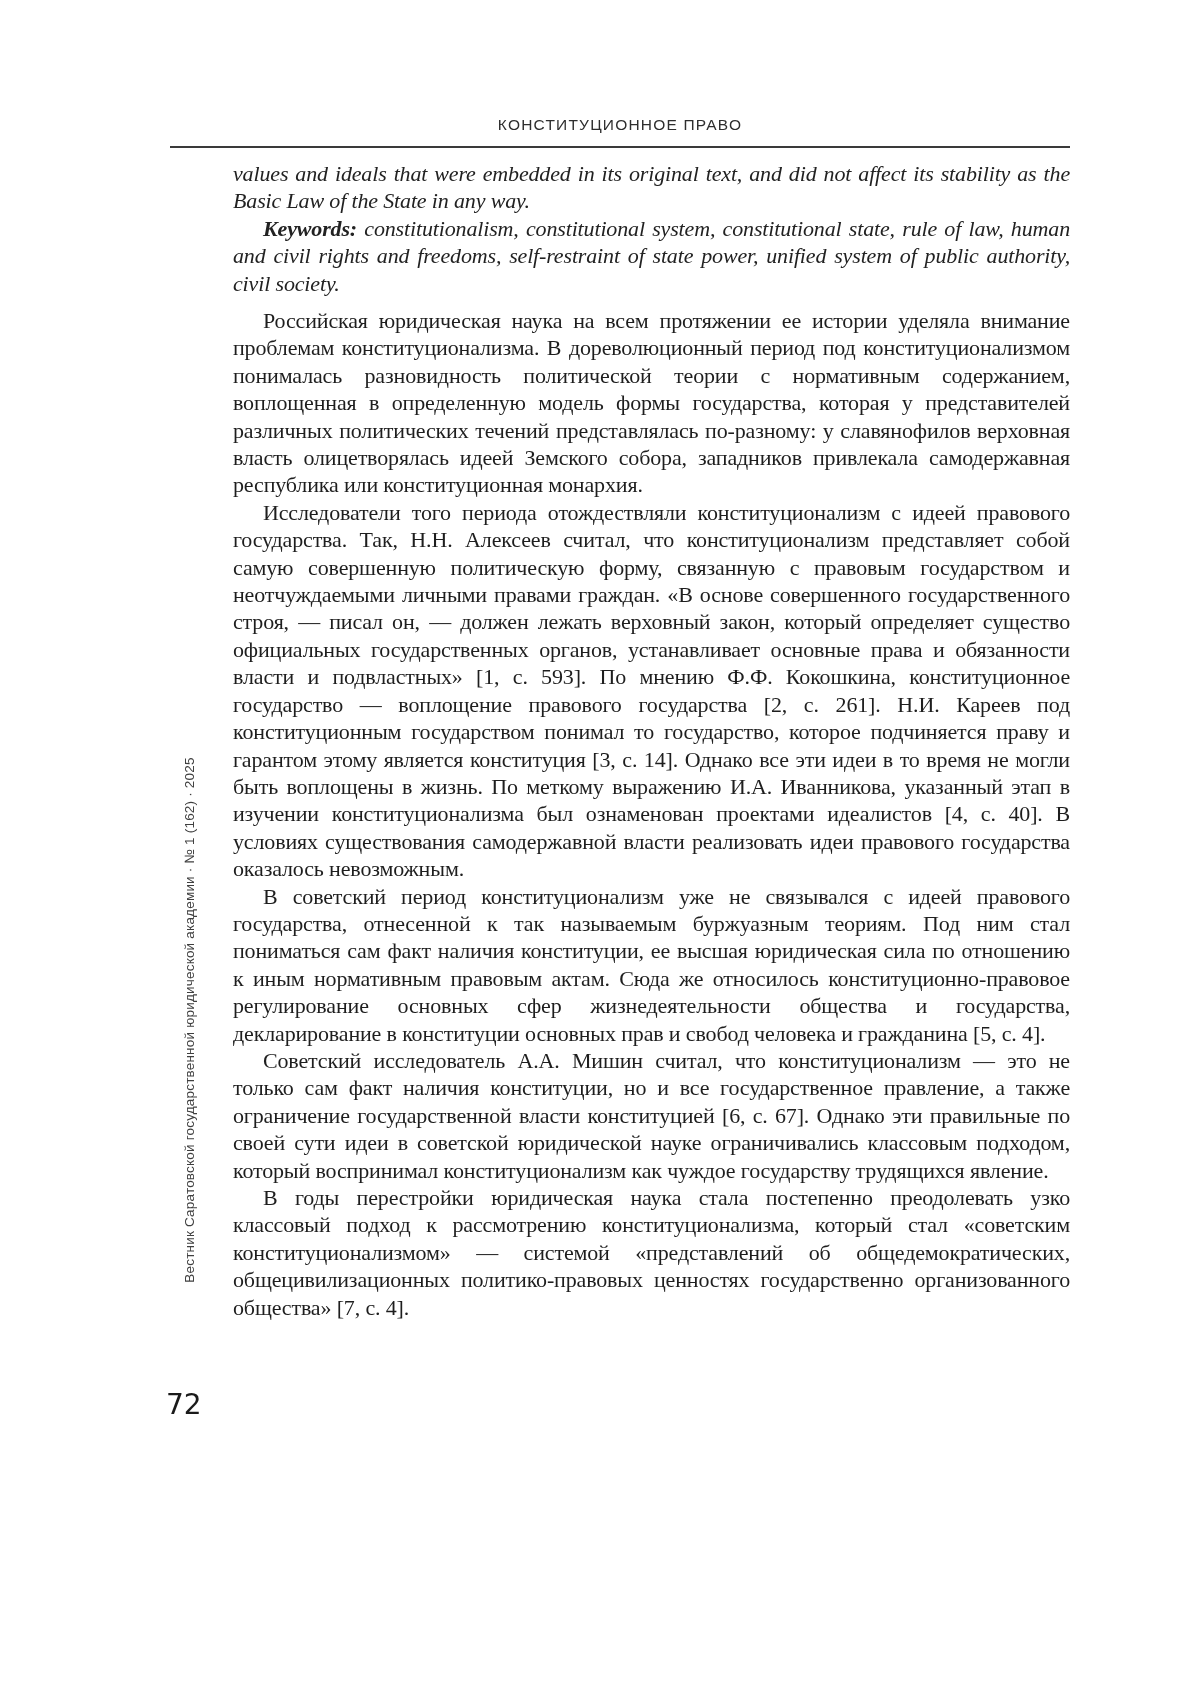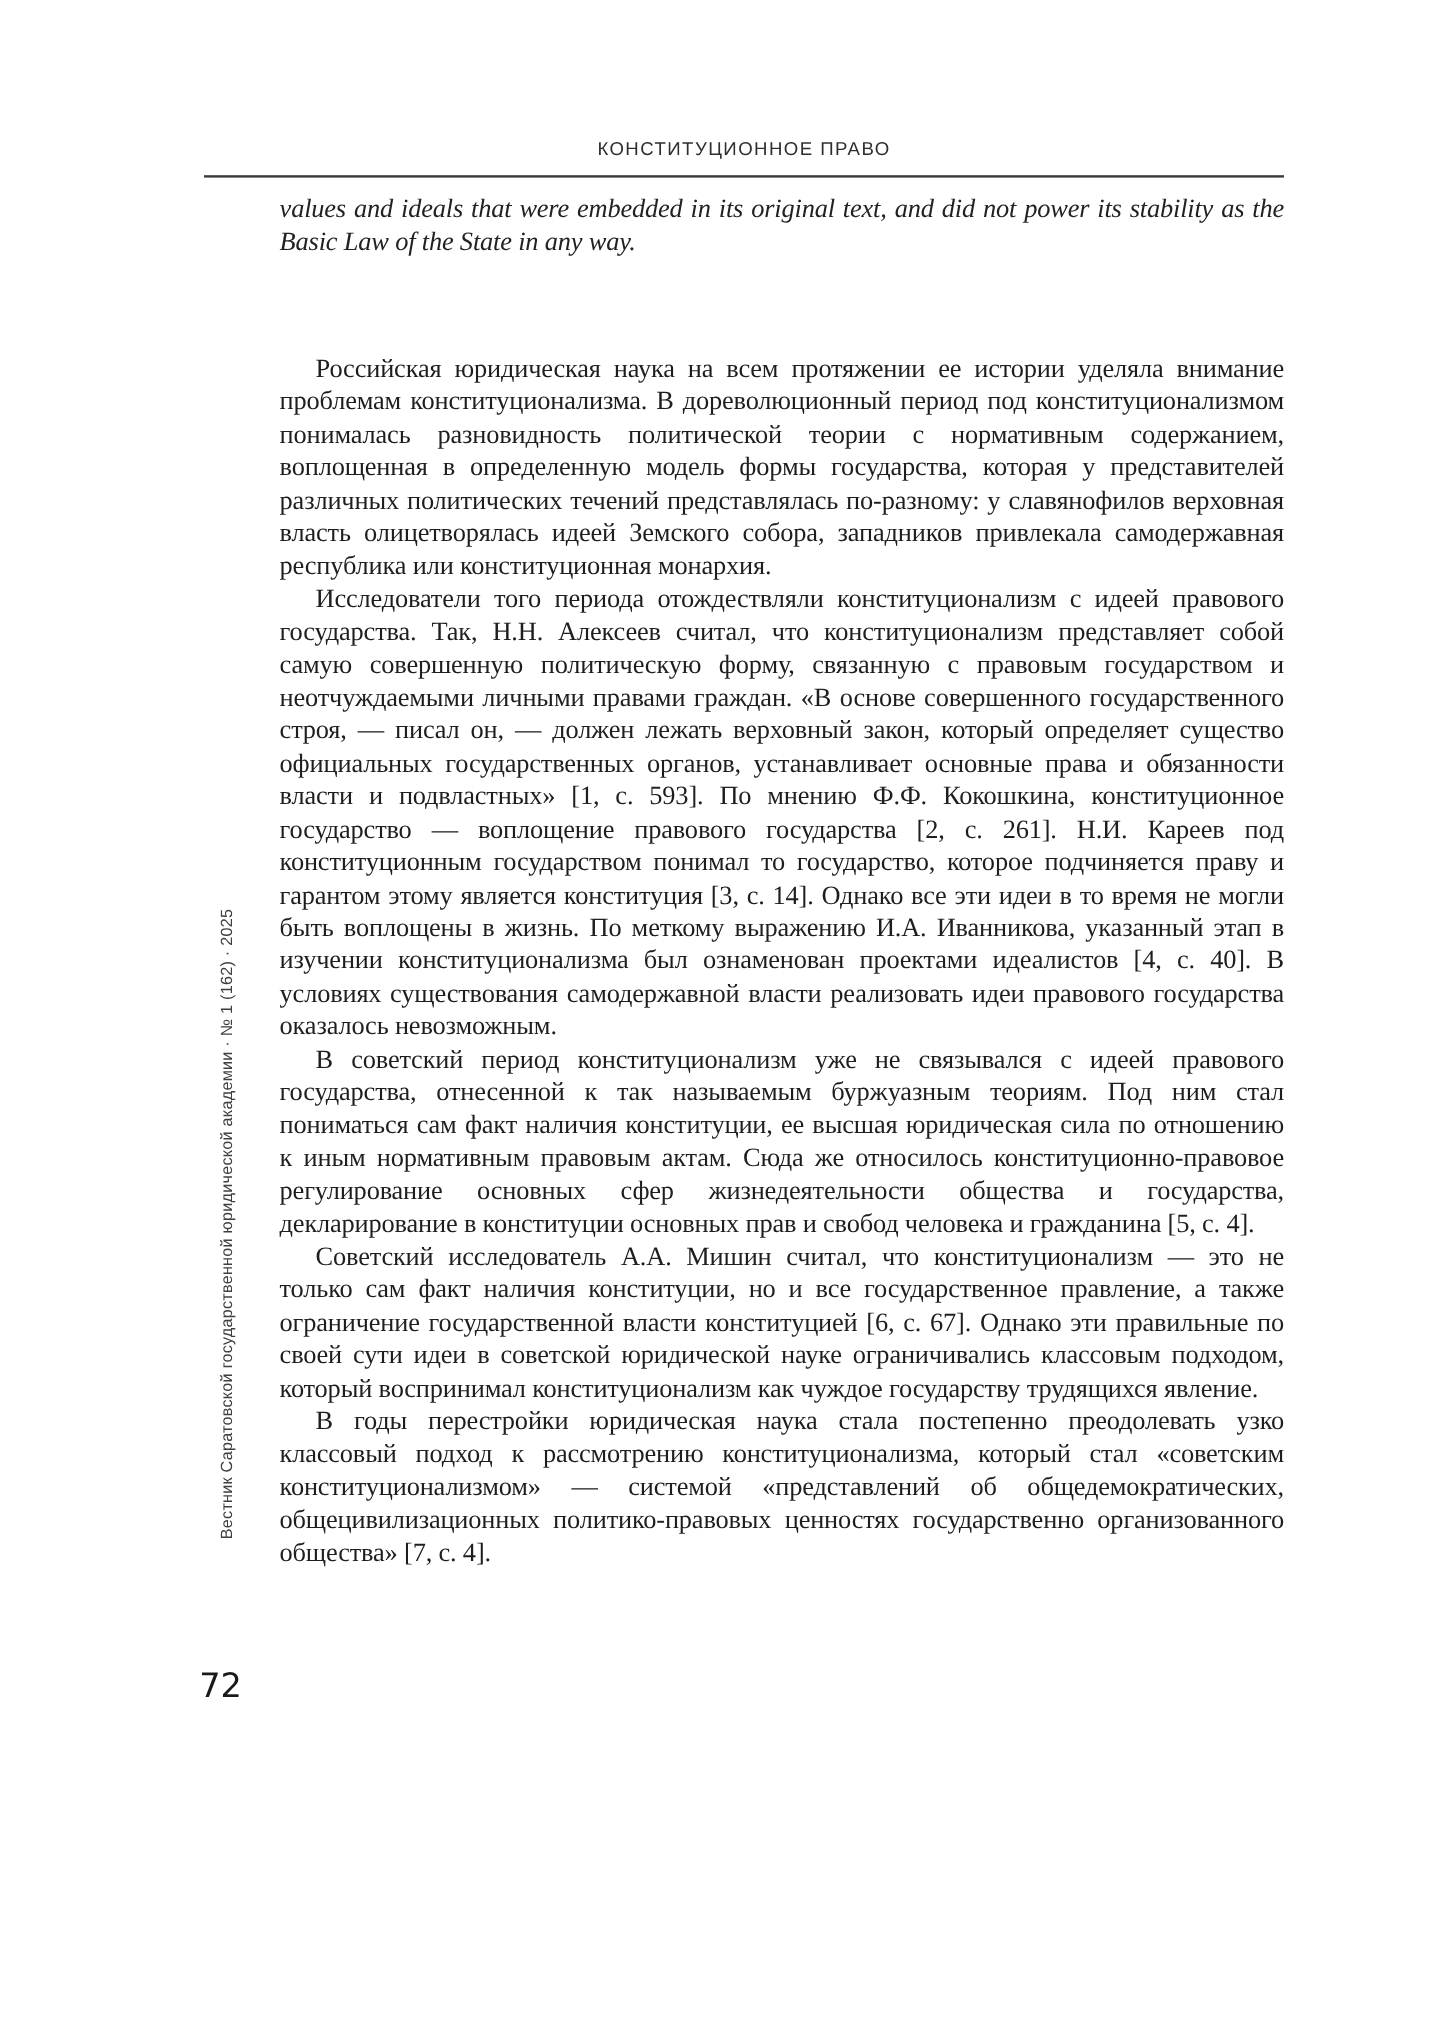--- a/index.html
+++ b/index.html
@@ -47,21 +47,21 @@
     color: #222222;
   }
   .abstract p { margin: 0; }
   .abstract p.keywords { text-indent: 30px; }
   .kw-label { font-weight: bold; font-style: italic; }
   
   .body-text {
     position: absolute;
     left: 233px;
     width: 837px;
-    top: 293px;
+    top: 307px;
     font-size: 22px;
     line-height: 27.4px;
     text-align: justify;
     letter-spacing: -0.15px;
     color: #1e1e1e;
     hyphens: auto;
     -webkit-hyphens: auto;
   }
   .body-text p { margin: 0; text-indent: 30px; }
   
@@ -89,21 +89,22 @@
 </style>
 </head>
 <body>
 
 <div class="page">
 
   <div class="running-head-title">КОНСТИТУЦИОННОЕ ПРАВО</div>
   <div class="running-head-rule"></div>
 
   <div class="abstract">
-    <p class="abstract-cont">values and ideals that were embedded in its original text, and did not power its stability as the Basic Law of the State in any way.</p>
+    <p class="abstract-cont">values and ideals that were embedded in its original text, and did not affect its stability as the Basic Law of the State in any way.</p>
+    <p class="keywords"><span class="kw-label">Keywords:</span><span> constitutionalism, constitutional system, constitutional state, rule of law, human and civil rights and freedoms, self-restraint of state power, unified system of public authority, civil society.</span></p>
   </div>
 
   <div class="body-text" lang="ru">
     <p>Российская юридическая наука на всем протяжении ее истории уделяла внимание проблемам конституционализма. В дореволюционный период под конституционализмом понималась разновидность политической теории с нормативным содержанием, воплощенная в определенную модель формы государства, которая у представителей различных политических течений представлялась по-разному: у славянофилов верховная власть олицетворялась идеей Земского собора, западников привлекала самодержавная республика или конституционная монархия.</p>
     <p>Исследователи того периода отождествляли конституционализм с идеей правового государства. Так, Н.Н. Алексеев считал, что конституционализм представляет собой самую совершенную политическую форму, связанную с правовым государством и неотчуждаемыми личными правами граждан. «В основе совершенного государственного строя, — писал он, — должен лежать верховный закон, который определяет существо официальных государственных органов, устанавливает основные права и обязанности власти и подвластных» [1, с. 593]. По мнению Ф.Ф. Кокошкина, конституционное государство — воплощение правового государства [2, с. 261]. Н.И. Кареев под конституционным государством понимал то государство, которое подчиняется праву и гарантом этому является конституция [3, с. 14]. Однако все эти идеи в то время не могли быть воплощены в жизнь. По меткому выражению И.А. Иванникова, указанный этап в изучении конституционализма был ознаменован проектами идеалистов [4, с. 40]. В условиях существования самодержавной власти реализовать идеи правового государства оказалось невозможным.</p>
     <p>В советский период конституционализм уже не связывался с идеей правового государства, отнесенной к так называемым буржуазным теориям. Под ним стал пониматься сам факт наличия конституции, ее высшая юридическая сила по отношению к иным нормативным правовым актам. Сюда же относилось конституционно-правовое регулирование основных сфер жизнедеятельности общества и государства, декларирование в конституции основных прав и свобод человека и гражданина [5, с. 4].</p>
     <p>Советский исследователь А.А. Мишин считал, что конституционализм — это не только сам факт наличия конституции, но и все государственное правление, а также ограничение государственной власти конституцией [6, с. 67]. Однако эти правильные по своей сути идеи в советской юридической науке ограничивались классовым подходом, который воспринимал конституционализм как чуждое государству трудящихся явление.</p>
     <p>В годы перестройки юридическая наука стала постепенно преодолевать узко классовый подход к рассмотрению конституционализма, который стал «советским конституционализмом» — системой «представлений об общедемократических, общецивилизационных политико-правовых ценностях государственно организованного общества» [7, с. 4].</p>
   </div>
 

